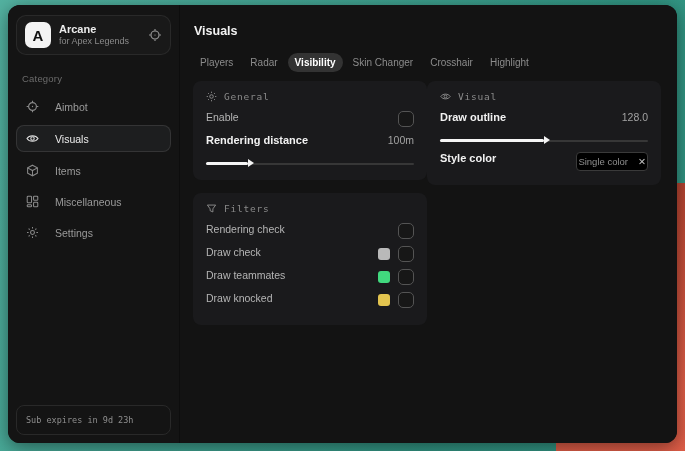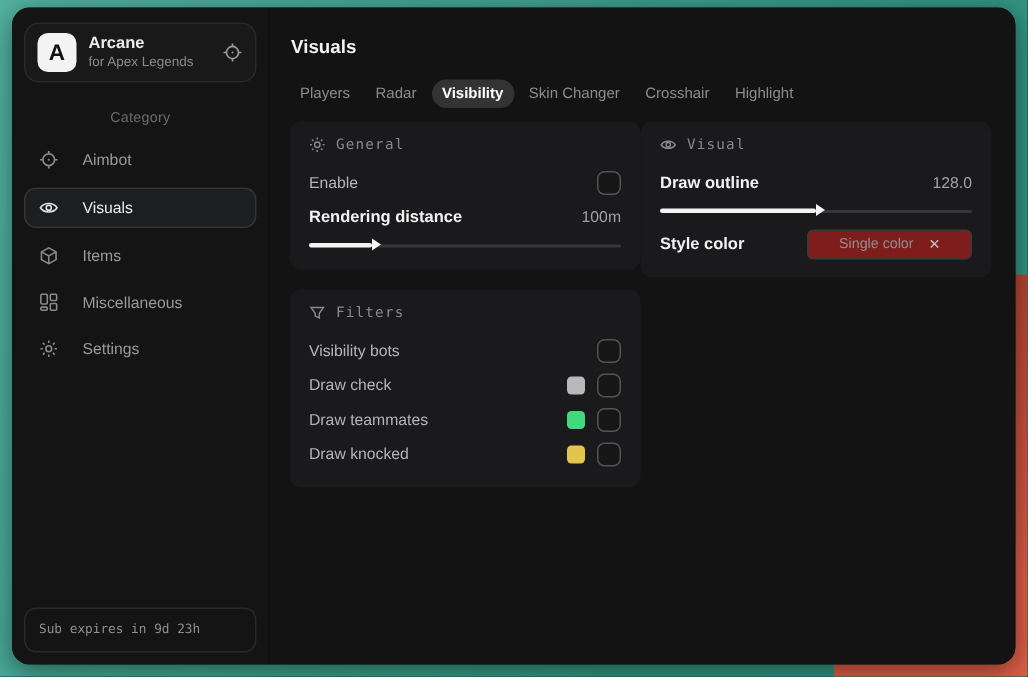--- a/index.html
+++ b/index.html
@@ -22,21 +22,21 @@
     display:flex; flex-direction:column; padding:8px; }
   .app-card { display:flex; align-items:center; gap:8px; padding:0 8px; height:40px;
     border:1px solid rgba(255,255,255,.07); border-radius:10px; background:#191919; margin:2px 0 10px; }
   .logo { width:26px; height:26px; border-radius:7px; background:#f3f3f3; color:#111;
     font-weight:bold; font-size:15px; display:flex; align-items:center; justify-content:center; }
   .app-meta { display:flex; flex-direction:column; line-height:1.25; }
   .app-name { font-size:11px; font-weight:bold; color:#ececec; }
   .app-sub { font-size:9px; color:#8a8a8a; }
   .app-card .icon-btn { margin-left:auto; color:#9a9a9a; display:flex; }
 
-  .category { font-size:9.5px; color:#6c6c6c; margin:8px 6px 7px; letter-spacing:.2px;text-align:center; }
+  .category { font-size:9.5px; color:#6c6c6c; margin:8px 6px 7px; letter-spacing:.2px; }
 
   .nav-item { display:flex; align-items:center; gap:16px; height:25px; padding:0 9px;
     margin:3px 0; border-radius:8px; border:1px solid transparent; color:#9a9a9a;
     font-size:10.5px; cursor:pointer; }
   .nav-item .nav-ico { display:flex; color:#8a8a8a; }
   .nav-item.selected { background:#1d1e1f; border-color:rgba(255,255,255,.10); color:#ebebeb; height:27px; }
   .nav-item.selected .nav-ico { color:#e0e0e0; }
 
   .spacer { flex:1; }
   .footer-card { border:1px solid rgba(255,255,255,.09); border-radius:8px; padding:7px 9px 6px;
@@ -49,39 +49,39 @@
   .tabs { display:flex; align-items:center; gap:3px; margin-bottom:9px; }
   .tab { padding:4px 7px; font-size:10px; color:#8c8c8c; border-radius:12px; cursor:pointer; white-space:nowrap; }
   .tab.active { background:#333333; color:#ffffff; font-weight:bold; }
 
   .panels { display:grid; grid-template-columns:234px 234px; gap:8px 0; align-items:start; }
   .panel { background:#1a1a1c; border-radius:8px; padding:10px 13px 10px; }
   .panel-header { display:flex; align-items:center; gap:7px; color:#8a8a8a;
     font-family:"DejaVu Sans Mono", monospace; font-size:9.5px; letter-spacing:.8px; margin-bottom:9px; }
   .panel-header .ph-ico { display:flex; color:#8a8a8a; }
 
-  .row { display:flex; align-items:center; justify-content:space-between; min-height:21px; margin:2px 0; }
+  .row { display:flex; align-items:flex-start; justify-content:space-between; min-height:21px; margin:2px 0; }
   .lbl { font-size:10.5px; color:#b5b5b5; }
   .lbl-strong { font-size:11px; font-weight:bold; color:#f2f2f2; }
   .val { font-size:10.5px; color:#a2a2a2; }
 
   .checkbox { width:16px; height:16px; border:1.5px solid #545454; border-radius:5px;
     background:#171717; cursor:pointer; flex:none; }
   .right-controls { display:flex; align-items:center; gap:8px; }
   .swatch { width:12px; height:12px; border-radius:3px; cursor:pointer; flex:none; }
 
   .slider { position:relative; height:11px; margin:3px 0 1px; cursor:pointer; }
   .slider-track { position:absolute; left:0; right:0; top:4.5px; height:2px; background:#373737; border-radius:1px; }
   .slider-fill { position:absolute; left:0; top:4px; height:3px; background:#f5f5f5; border-radius:2px; }
   .slider-fill .slider-arrow { position:absolute; right:-6px; top:-3px; width:0; height:0;
     border-left:6px solid #f5f5f5; border-top:4.5px solid transparent; border-bottom:4.5px solid transparent; }
   .fill-20 { width:20%; } .fill-50 { width:50%; }
 
-  .tag { display:flex; align-items:center; gap:10px; background:#7f1d1d;
-    border:1px solid #3a3a3a; border-radius:4px; padding:3px 20px; cursor:pointer; }
+  .tag { display:flex; align-items:center; gap:10px; background:#000000;
+    border:1px solid #3a3a3a; border-radius:4px; padding:3px 1px; cursor:pointer; }
   .tag-label { font-size:9.5px; color:#8f8f8f; }
   .tag-x { font-size:9.5px; color:#c0c0c0; }
 
   svg { display:block; }
 </style>
 </head>
 <body>
 
 <div class="bg-teal" style="background: rgb(55, 165, 145);"></div>
 <div class="bg-red" style="background: rgb(220, 80, 56);"></div>
@@ -238,21 +238,21 @@
       <div class="panel" style="grid-column:1; grid-row:2;">
         <div class="panel-header">
           <span class="ph-ico">
             <svg viewBox="0 0 16 16" width="11" height="11" fill="none" stroke="currentColor" stroke-width="1.4">
               <path d="M2 3 H14 L10 8.5 V13 L6 11.2 V8.5 Z"></path>
             </svg>
           </span>
           <span>Filters</span>
         </div>
         <div class="row">
-          <span class="lbl">Visibility bots</span>
+          <span class="lbl">Rendering check</span>
           <div class="checkbox"></div>
         </div>
         <div class="row">
           <span class="lbl">Draw check</span>
           <div class="right-controls">
             <div class="swatch" style="background: rgb(185, 185, 185);"></div>
             <div class="checkbox"></div>
           </div>
         </div>
         <div class="row">

